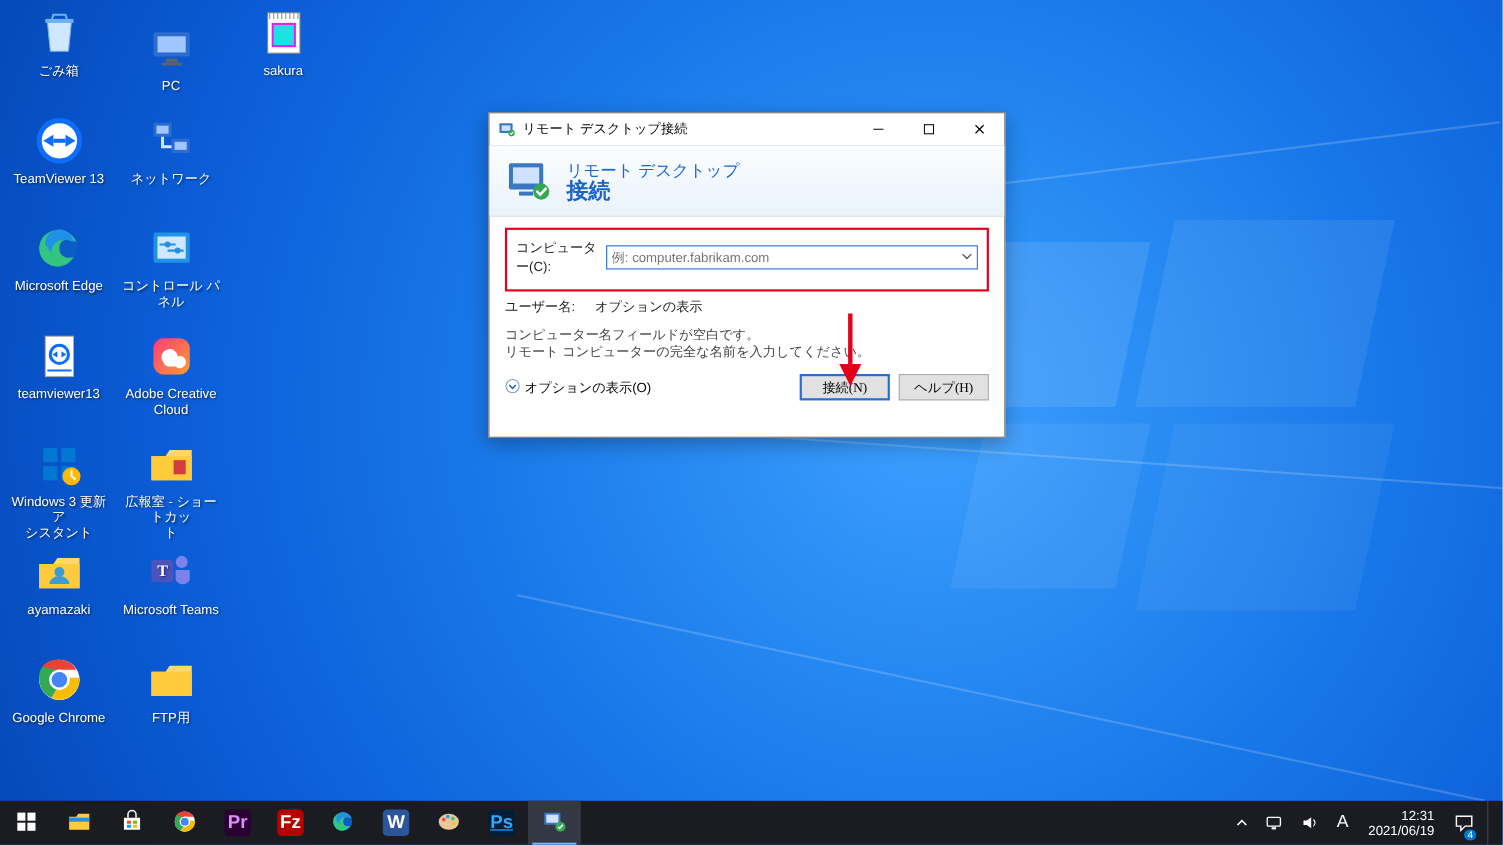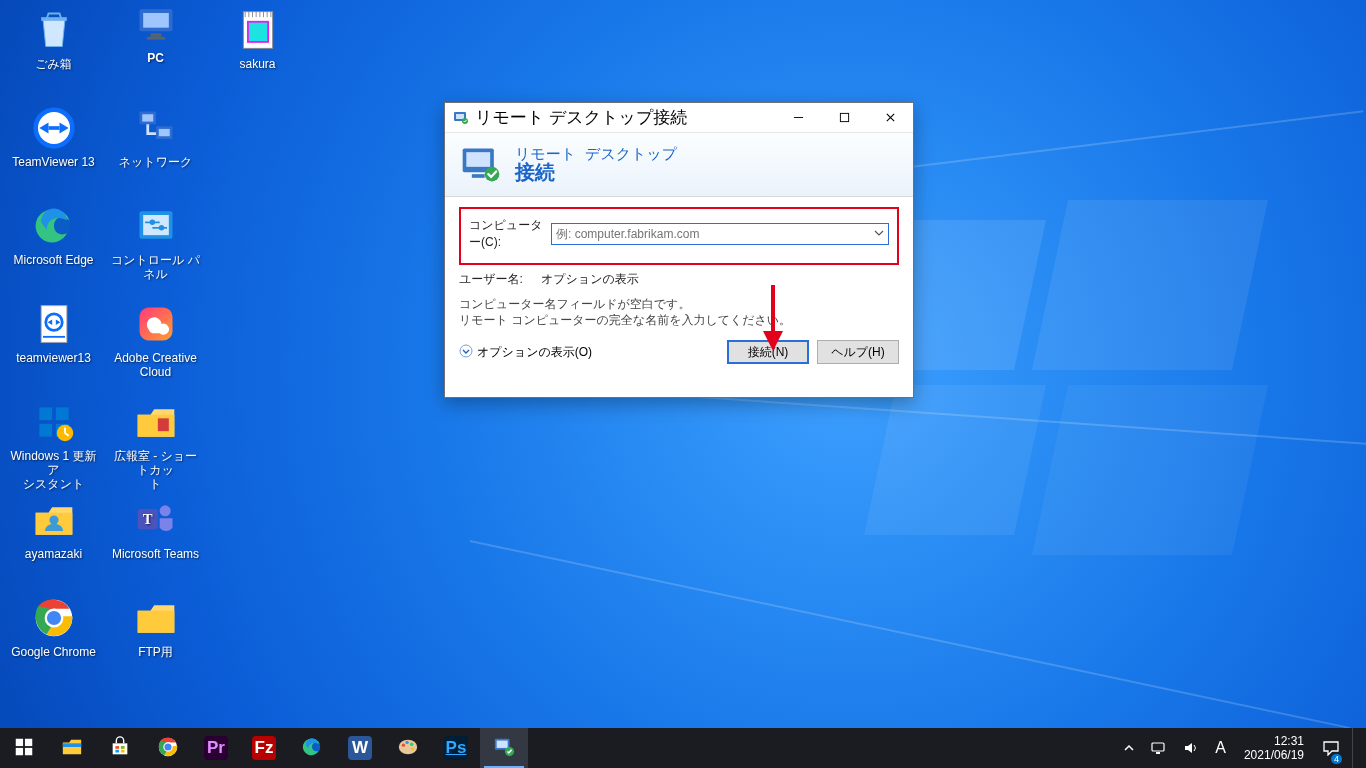--- a/index.html
+++ b/index.html
@@ -65,30 +65,30 @@
   .tray { display: flex; align-items: center; gap: 8px; padding: 0 8px; }
   .tray .titem { display:flex; align-items:center; justify-content:center; height:100%; padding:0 4px;}
   .clock { text-align: right; line-height: 14px; padding: 0 6px; font-size: 12px; }
   
   #dlg {
     position: absolute; left: 444px; top: 102px; width: 470px; height: 296px;
     background: #fff; border: 1px solid #707070; box-shadow: 0 6px 18px rgba(0,0,0,.3);
     color: #000;
   }
   .titlebar {
-    height: 30px; display: flex; align-items: center; padding-left: 8px; font-size: 17px;
+    height: 30px; display: flex; align-items: center; padding-left: 8px; font-size: 12px;
     border-bottom: 1px solid #e5e5e5;
   }
   .titlebar .ticon { width: 16px; height: 16px; margin-right: 6px; }
   .titlebar .spacer { flex: 1; }
   .winbtn { width: 46px; height: 30px; display:flex; align-items:center; justify-content:center; }
   .banner {
     height: 64px; border-bottom: 1px solid #d9d9d9;
     background: linear-gradient(#fbfeff, #eaf2fb);
-    display: flex; align-items: center; padding: 0 14px; font-family: Liberation Mono, monospace;
+    display: flex; align-items: center; padding: 0 14px;
   }
   .banner .bicon { width: 44px; height: 44px; margin-right: 12px; }
   .banner .btitle { color: #1b64c8; font-size: 15px; line-height: 18px; }
   .banner .btitle .main { font-size: 20px; font-weight: 600; }
   .content { padding: 10px 14px 12px 14px; font-size: 12px; color:#222; }
   .highlight-box { border: 2px solid #e3001b; padding: 8px; margin-bottom: 6px; }
   .row { display: flex; align-items: center; margin-bottom: 4px; }
   .row .label { width: 82px; }
   .combo {
     flex: 1; height: 22px; border: 1px solid #2a6fd6; background: #fff;
@@ -96,21 +96,21 @@
   }
   .combo input {
     border: none; outline: none; flex: 1; font-size: 12px; height: 18px; background: transparent;
   }
   .hint { color:#444; margin: 8px 0 12px 0; line-height: 16px; }
   .dlg-bottom { display:flex; align-items:center; }
   .dlg-bottom .opt { display:flex; align-items:center; gap:4px; color:#1b64c8; }
   .dlg-bottom .spacer { flex:1; }
   .btn {
     min-width: 82px; height: 24px; border: 1px solid #adadad; background: #e1e1e1;
-    font-size: 12px; display:inline-flex; align-items:center; justify-content:center; margin-left: 8px;
+    font-size: 12px; display:inline-flex; align-items:center; justify-content:center; margin-left: 8px; font-family: Liberation Serif, serif;
   }
   .btn.primary { border: 2px solid #2a6fd6; background: #e1e1e1; }
   
   .anno-arrow {
     position: absolute; pointer-events: none;
   }
 </style>
 </head>
 <body>
 
@@ -130,21 +130,21 @@
       <div class="dicon" style="left: 6px; top: 6px;">
         <div class="glyph">
           <svg viewBox="0 0 48 48">
             <path d="M12 12 H36 L33 42 H15 Z" fill="#cfe8ff" stroke="#6fb1ef"></path>
             <path d="M16 12 L18 6 H30 L32 12" fill="none" stroke="#6fb1ef" stroke-width="2"></path>
             <rect x="10" y="10" width="28" height="4" fill="#6fb1ef"></rect>
           </svg>
         </div>
         <span class="lbl">ごみ箱</span>
       </div>
-      <div class="dicon" style="left: 108px; top: 0; font-weight: bold;">
+      <div class="dicon" style="left: 108px; top: 20px;">
         <div class="glyph">
           <svg viewBox="0 0 48 48">
             <rect x="6" y="8" width="36" height="24" rx="2" fill="#2e6bd0"></rect>
             <rect x="10" y="12" width="28" height="16" fill="#9fc6ff"></rect>
             <rect x="18" y="34" width="12" height="4" fill="#58636e"></rect>
             <rect x="14" y="38" width="20" height="3" fill="#58636e"></rect>
           </svg>
         </div>
         <span class="lbl">PC</span>
       </div>
@@ -236,21 +236,21 @@
         <div class="glyph">
           <svg viewBox="0 0 48 48">
             <rect x="8" y="8" width="14" height="14" fill="#0078d4"></rect>
             <rect x="26" y="8" width="14" height="14" fill="#0078d4"></rect>
             <rect x="8" y="26" width="14" height="14" fill="#0078d4"></rect>
             <rect x="26" y="26" width="14" height="14" fill="#0078d4"></rect>
             <circle cx="36" cy="36" r="9" fill="#ffb900"></circle>
             <path d="M36 30 v6 l4 3" stroke="#fff" stroke-width="2" fill="none"></path>
           </svg>
         </div>
-        <span class="lbl">Windows 1 更新ア
+        <span class="lbl">Windows 3 更新ア
 シスタント</span>
       </div>
       <div class="dicon" style="left: 108px; top: 398px;">
         <div class="glyph">
           <svg viewBox="0 0 48 48">
             <path d="M4 16 h14 l4 -6 h22 v30 h-40 Z" fill="#ffd76a"></path>
             <path d="M4 16 h40 v24 h-40 Z" fill="#ffcb3c"></path>
             <rect x="26" y="20" width="12" height="14" fill="#d43b3b"></rect>
           </svg>
         </div>

